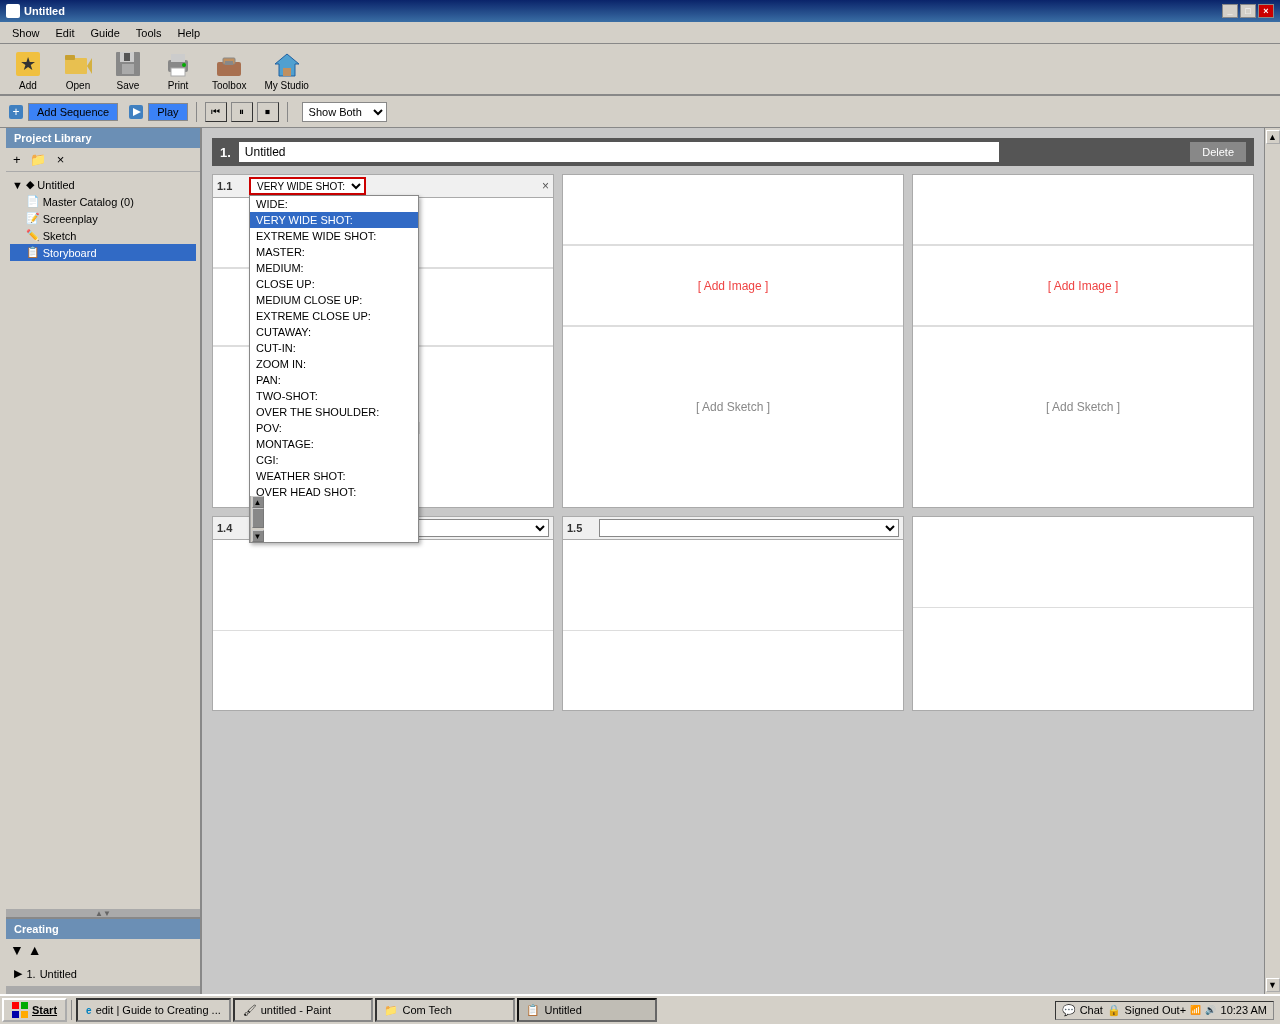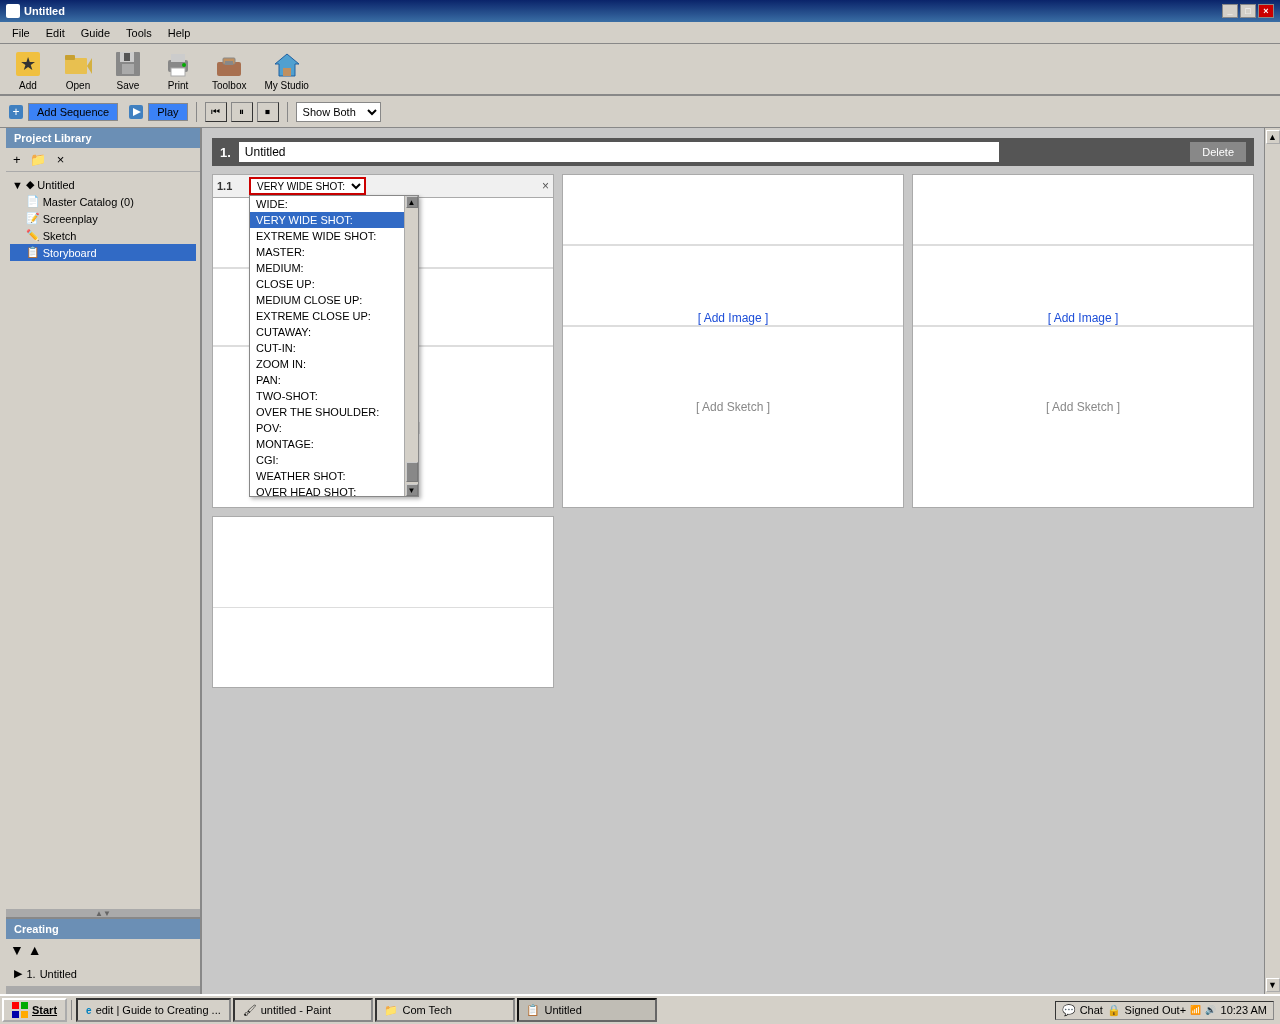--- a/index.html
+++ b/index.html
@@ -183,23 +183,23 @@
       padding: 0 2px;
     }
     .shot-dropdown-open {
       border: 2px solid #cc0000;
       background: white;
     }
     .shot-close { font-size: 12px; cursor: pointer; color: #555; margin-left: 2px; }
     .shot-image-area {
       height: 80px;
       display: flex;
-      align-items: flex-end;
+      align-items: center;
       justify-content: center;
-      color: #1d4ed8;
+      color: #ef4444;
       font-size: 12px;
       border-bottom: 1px solid #ddd;
     }
     .shot-sketch-area {
       height: 80px;
       display: flex;
       align-items: center;
       justify-content: center;
       color: #888;
       font-size: 12px;
@@ -281,20 +281,21 @@
     .systray { display: flex; align-items: center; gap: 4px; background: #d4d0c8; padding: 2px 6px; border: 1px inset #888; font-size: 11px; }
     
     select { font-size: 11px; }
     
     .show-both-select {
       border: 1px solid #888;
       background: white;
       font-size: 11px;
       padding: 1px 2px;
       height: 20px;
+      margin-left: 6px;
     }
 
     .transport-btn {
       background: #d4d0c8;
       border: 1px outset #888;
       width: 22px;
       height: 20px;
       display: flex;
       align-items: center;
       justify-content: center;
@@ -309,21 +310,21 @@
   <span style="width:14px;height:14px;background:#fff;border-radius:2px;margin-right:4px;display:inline-block;"></span>
   <span>Untitled</span>
   <div id="title-bar-controls">
     <span class="title-btn">_</span>
     <span class="title-btn">□</span>
     <span class="title-btn" style="background:#cc0000;color:white;">×</span>
   </div>
 </div>
 
 <div id="menu-bar">
-  <span class="menu-item">File</span>
+  <span class="menu-item">Show</span>
   <span class="menu-item">Edit</span>
   <span class="menu-item">Guide</span>
   <span class="menu-item">Tools</span>
   <span class="menu-item">Help</span>
 </div>
 
 <div id="toolbar">
   <div class="tool-btn">
     <div class="tool-icon">
       <svg width="28" height="28" viewBox="0 0 28 28">
@@ -489,21 +490,21 @@
 
       <div class="shot-cell" style="position:relative;">
         <div class="shot-header">
           <span class="shot-num">1.1</span>
           <div style="position:relative;flex:1;">
             <select class="shot-dropdown shot-dropdown-open" style="border:2px solid #cc0000;">
               <option>VERY WIDE SHOT:</option>
             </select>
             
             <div id="dropdown-overlay">
-              <div style="display:flex;">
+              <div style="display:flex;flex-direction:column;">
                 <div class="dropdown-scroll" style="flex:1;">
                   <div class="dropdown-item">WIDE:</div>
                   <div class="dropdown-item selected">VERY WIDE SHOT:</div>
                   <div class="dropdown-item">EXTREME WIDE SHOT:</div>
                   <div class="dropdown-item">MASTER:</div>
                   <div class="dropdown-item">MEDIUM:</div>
                   <div class="dropdown-item">CLOSE UP:</div>
                   <div class="dropdown-item">MEDIUM CLOSE UP:</div>
                   <div class="dropdown-item">EXTREME CLOSE UP:</div>
                   <div class="dropdown-item">CUTAWAY:</div>
@@ -558,21 +559,37 @@
         </div>
         <div style="border-top:1px solid #ddd;"></div>
         <div class="shot-sketch-area" style="height:160px;">
           <span>[ Add Sketch ]</span>
         </div>
       </div>
     </div>
 
     <div class="shot-grid">
 
-
+      <div class="shot-cell">
+        <div class="shot-header">
+          <span class="shot-num">1.4</span>
+          <select class="shot-dropdown"><option></option></select>
+        </div>
+        <div style="height:90px;"></div>
+        <div style="border-top:1px solid #ddd;height:80px;"></div>
+      </div>
+
+      <div class="shot-cell">
+        <div class="shot-header">
+          <span class="shot-num">1.5</span>
+          <select class="shot-dropdown"><option></option></select>
+        </div>
+        <div style="height:90px;"></div>
+        <div style="border-top:1px solid #ddd;height:80px;"></div>
+      </div>
 
       <div class="shot-cell">
         <div style="height:90px;"></div>
         <div style="border-top:1px solid #ddd;height:80px;"></div>
       </div>
     </div>
   </div>
 
   <div id="right-scrollbar" style="display:flex;flex-direction:column;align-items:center;padding:2px 0;">
     <div style="background:#d4d0c8;border:1px outset #fff;width:14px;height:14px;display:flex;align-items:center;justify-content:center;font-size:9px;cursor:pointer;">▲</div>

